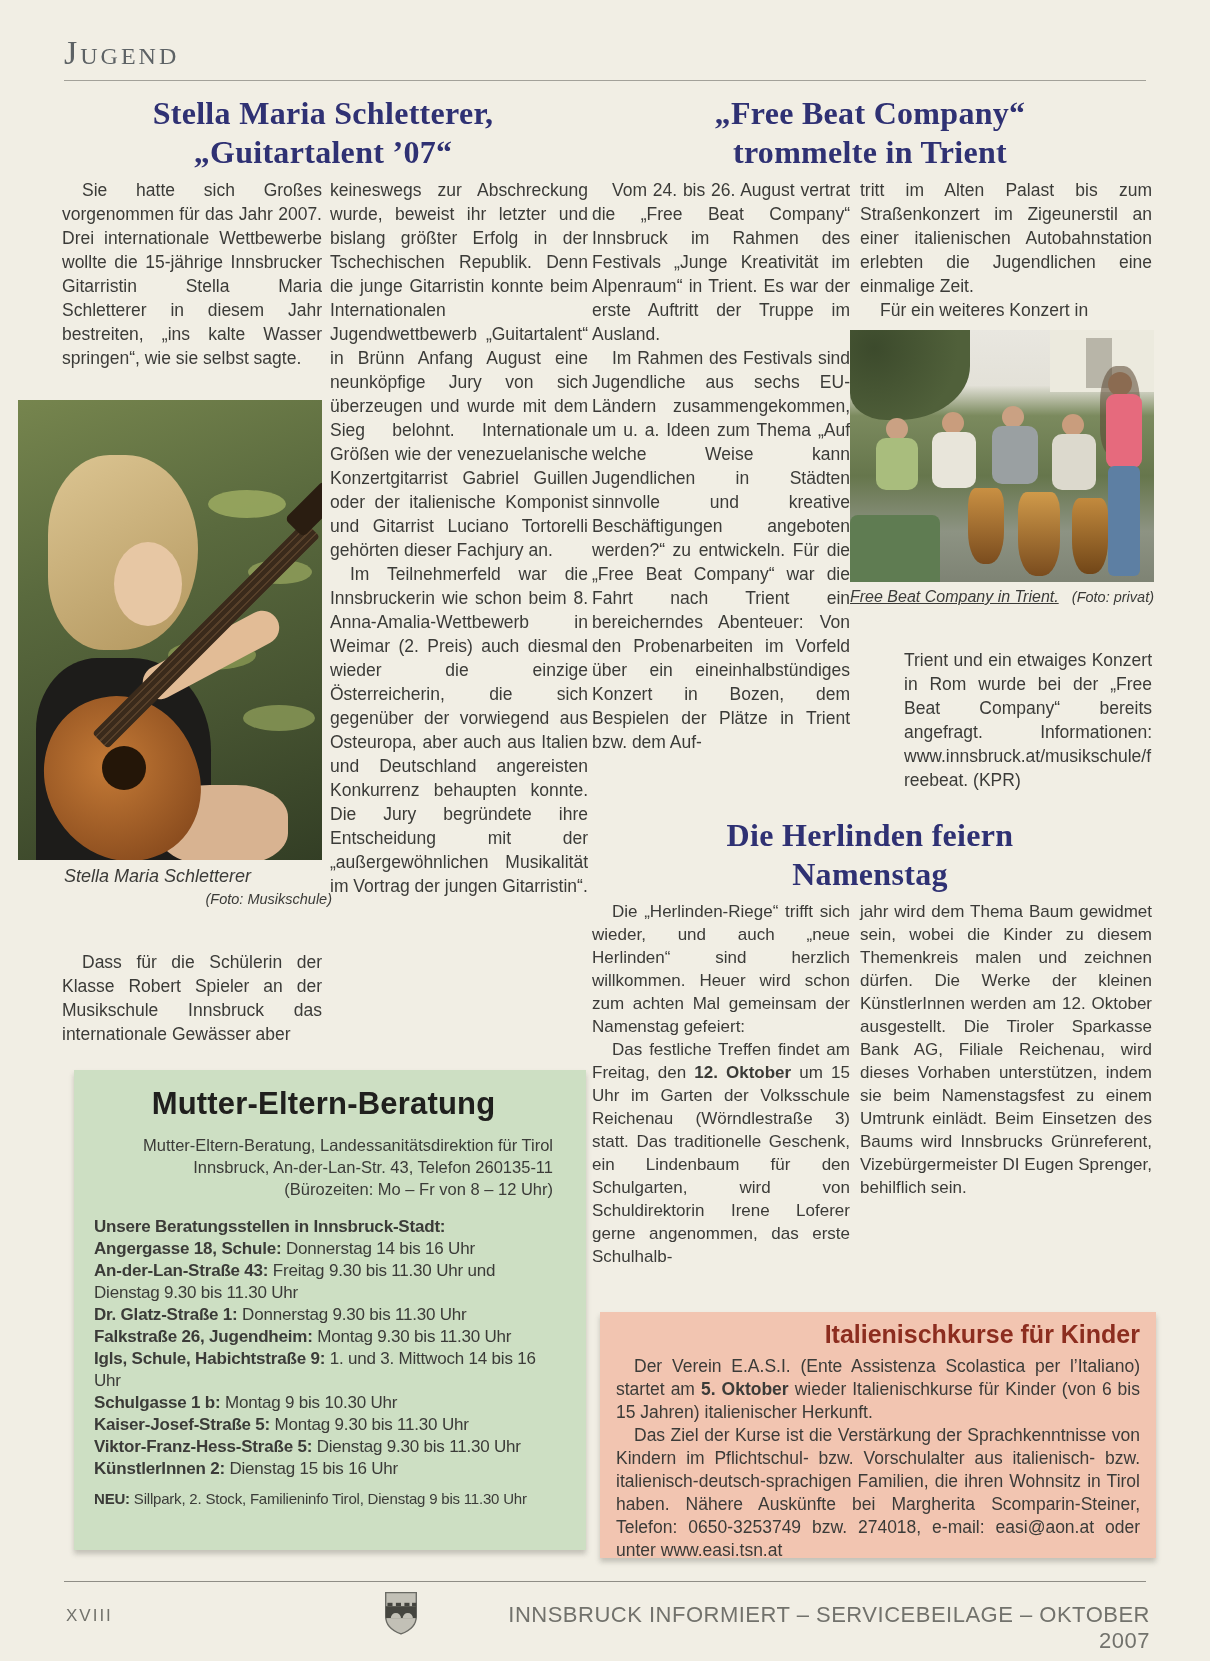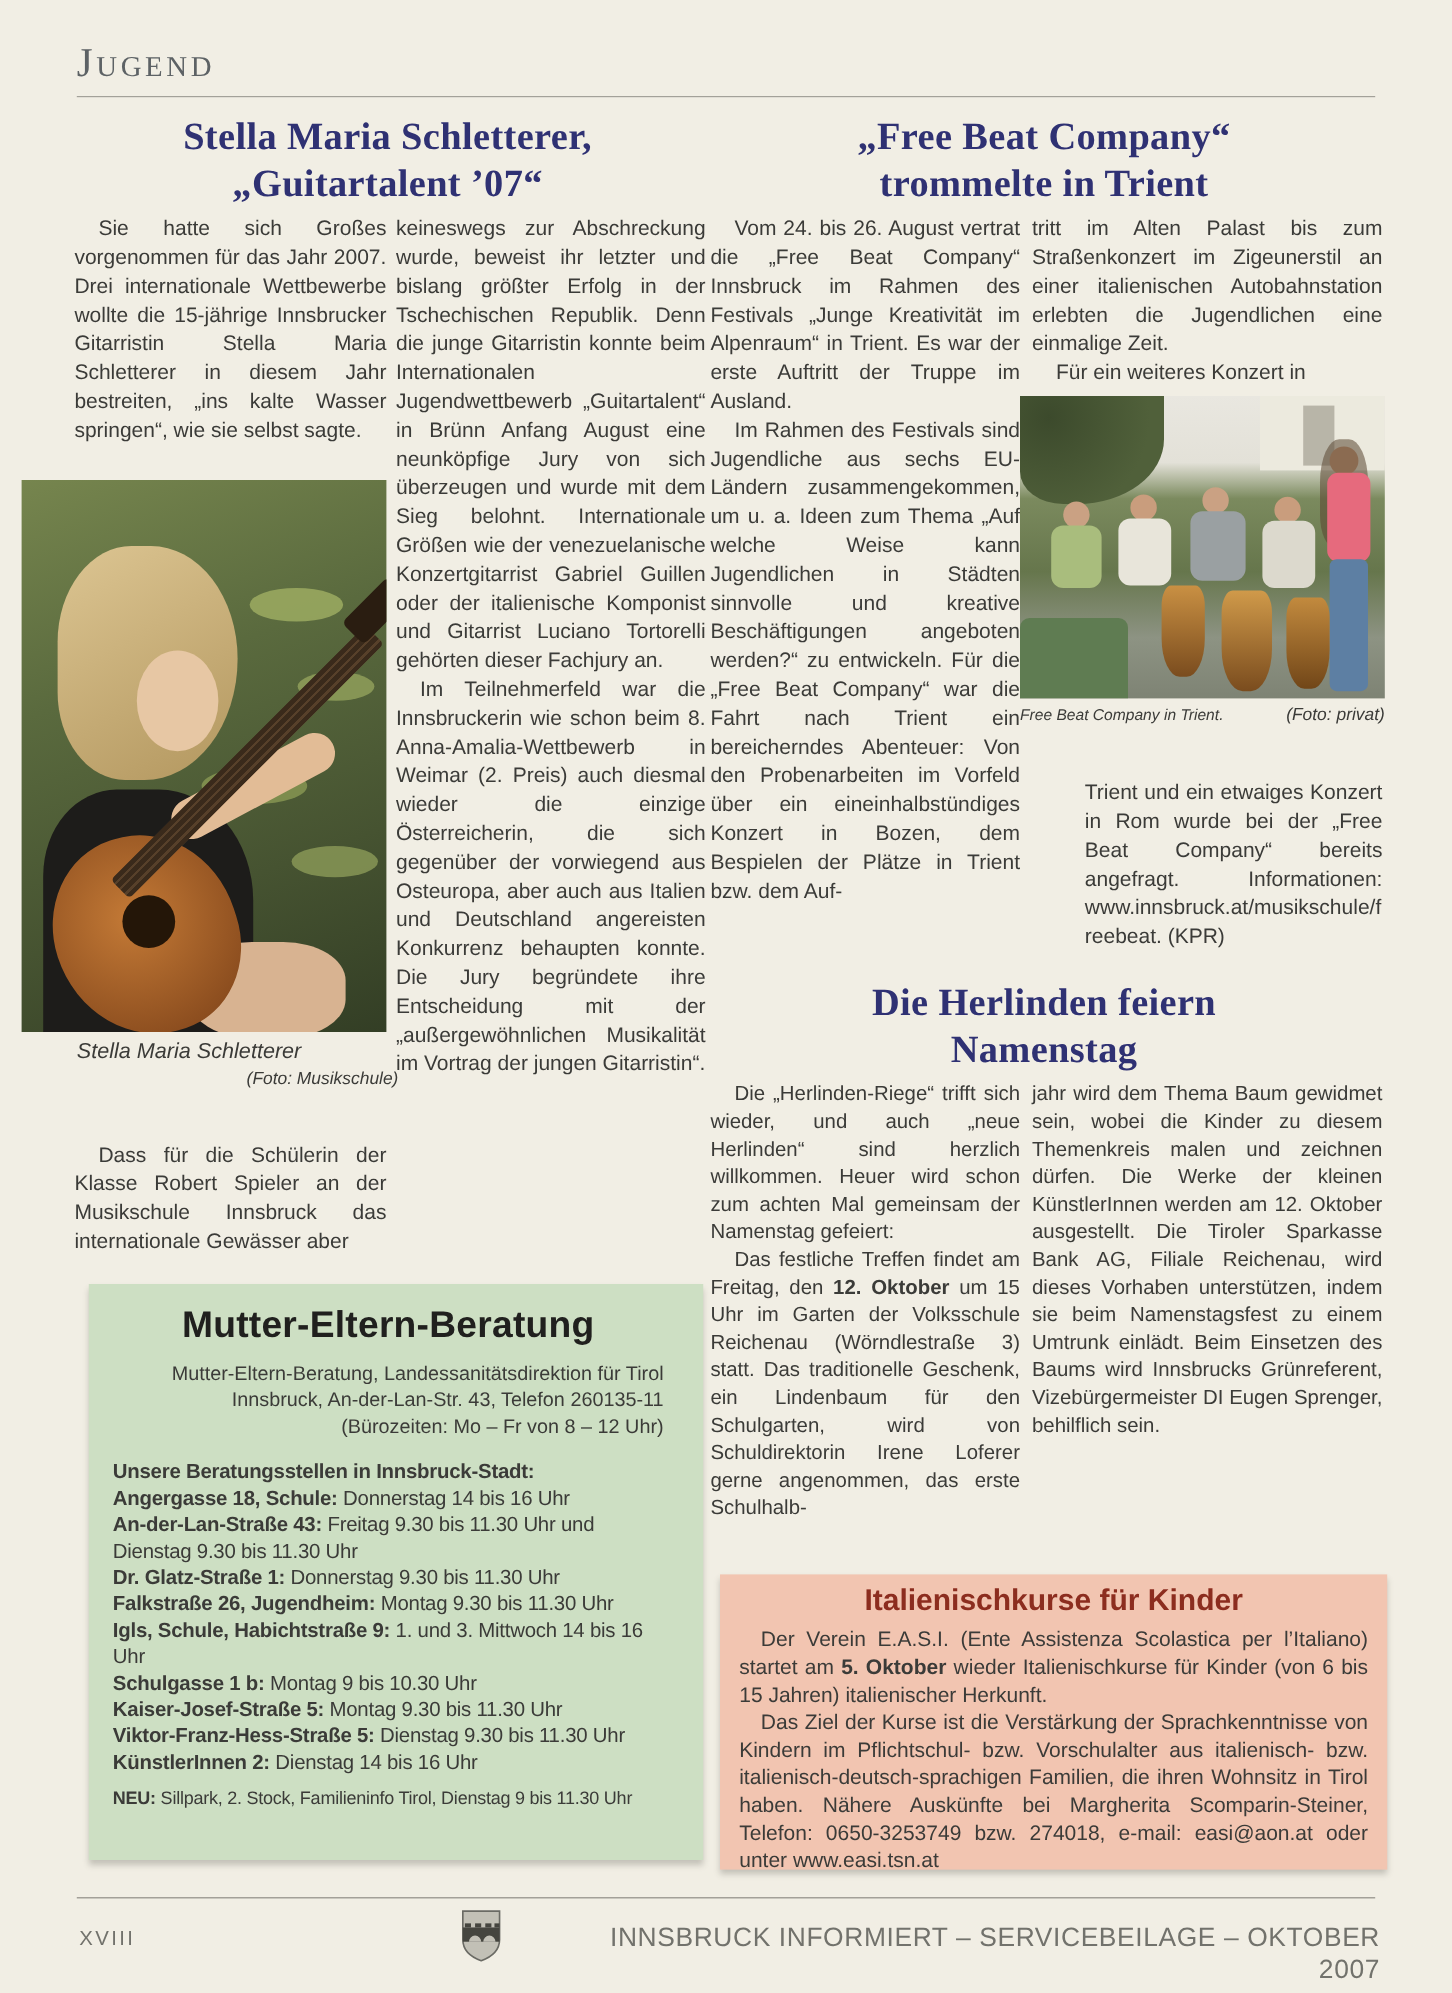--- a/index.html
+++ b/index.html
@@ -48,21 +48,21 @@
     color:#20201e;letter-spacing:.2px;margin-top:2px;}
   .gb-intro{text-align:right;font-size:16.5px;line-height:22px;margin-top:12px;}
   .gb-list{margin-top:16px;font-size:17px;line-height:22px;letter-spacing:-.2px;}
   .gb-item{margin:0;}
   .gb-neu{margin-top:9px;font-size:15px;line-height:19px;letter-spacing:-.2px;}
 
   
   #pink-box{position:absolute;left:600px;top:1312px;width:556px;height:246px;
     background:#f2c5b1;box-shadow:0 4px 5px rgba(60,60,50,.25);
     box-sizing:border-box;padding:8px 16px 0 16px;}
-  .pb-title{text-align:center;font-weight:bold;font-size:25px;color:#8c2d1f;}
+  .pb-title{text-align:right;font-weight:bold;font-size:25px;color:#8c2d1f;}
   .pb-body{margin-top:6px;font-size:17.5px;line-height:23px;text-align:justify;}
   .pb-body p{margin:0;}
   .pb-body p.ind{text-indent:18px;}
 
   
   #footer-rule{left:64px;top:1581px;width:1082px;background:#8f8d86;}
   #footer-page-number{position:absolute;left:66px;top:1606px;
     font-size:17px;letter-spacing:2px;color:#72726c;}
   #footer-crest{position:absolute;left:384px;top:1590px;width:34px;height:46px;}
   #footer-text{position:absolute;left:500px;top:1602px;width:650px;
@@ -147,21 +147,21 @@
     <div style="left:258px;top:42px;width:24px;height:24px;background:#c89a78;border-radius:50%;"></div>
     <div style="left:250px;top:36px;width:40px;height:90px;background:#5a4632;border-radius:40% 40% 30% 30%;opacity:.55;"></div>
     <div style="left:256px;top:64px;width:36px;height:74px;background:#e66a7d;border-radius:9px;"></div>
     <div style="left:258px;top:136px;width:32px;height:110px;background:#5d7fa3;border-radius:6px;"></div>
     <div style="left:118px;top:158px;width:36px;height:76px;background:linear-gradient(180deg,#c99043,#7a4c1e);border-radius:22% 22% 42% 42%;"></div>
     <div style="left:168px;top:162px;width:42px;height:84px;background:linear-gradient(180deg,#d09a4a,#7a4c1e);border-radius:22% 22% 42% 42%;"></div>
     <div style="left:222px;top:168px;width:36px;height:76px;background:linear-gradient(180deg,#c28a3e,#714618);border-radius:22% 22% 42% 42%;"></div>
   </div>
 
   <div class="caption-row" style="left:850px;top:588px;width:304px;display:flex;justify-content:space-between;align-items:baseline;">
-    <span class="caption-main" style="font-size:13px;">Free Beat Company in Trient.</span>
+    <span class="caption-main" style="font-size:16px;text-decoration:underline;">Free Beat Company in Trient.</span>
     <span class="caption-credit">(Foto: privat)</span>
   </div>
 
   <div class="col" style="left:904px;top:648px;width:248px;">
     <p class="bw">Trient und ein etwaiges Konzert in Rom wurde bei der „Free Beat Company“ bereits angefragt. Informationen: www.innsbruck.at/musikschule/freebeat. (KPR)</p>
   </div>
 
   <div class="headline" style="left:590px;top:816px;width:560px;">
     <div>Die Herlinden feiern</div>
     <div>Namenstag</div>
@@ -186,21 +186,21 @@
     <div class="gb-list">
       <div class="gb-item b">Unsere Beratungsstellen in Innsbruck-Stadt:</div>
       <div class="gb-item"><span class="b">Angergasse 18, Schule:</span><span> Donnerstag 14 bis 16 Uhr</span></div>
       <div class="gb-item"><span class="b">An-der-Lan-Straße 43:</span><span> Freitag 9.30 bis 11.30 Uhr und Dienstag 9.30 bis 11.30 Uhr</span></div>
       <div class="gb-item"><span class="b">Dr. Glatz-Straße 1:</span><span> Donnerstag 9.30 bis 11.30 Uhr</span></div>
       <div class="gb-item"><span class="b">Falkstraße 26, Jugendheim:</span><span> Montag 9.30 bis 11.30 Uhr</span></div>
       <div class="gb-item"><span class="b">Igls, Schule, Habichtstraße 9:</span><span> 1. und 3. Mittwoch 14 bis 16 Uhr</span></div>
       <div class="gb-item"><span class="b">Schulgasse 1 b:</span><span> Montag 9 bis 10.30 Uhr</span></div>
       <div class="gb-item"><span class="b">Kaiser-Josef-Straße 5:</span><span> Montag 9.30 bis 11.30 Uhr</span></div>
       <div class="gb-item"><span class="b">Viktor-Franz-Hess-Straße 5:</span><span> Dienstag 9.30 bis 11.30 Uhr</span></div>
-      <div class="gb-item"><span class="b">KünstlerInnen 2:</span><span> Dienstag 14 bis 16 Uhr</span></div>
+      <div class="gb-item"><span class="b">KünstlerInnen 2:</span><span> Dienstag 15 bis 16 Uhr</span></div>
     </div>
     <div class="gb-neu"><span class="b">NEU:</span><span> Sillpark, 2. Stock, Familieninfo Tirol, Dienstag 9 bis 11.30 Uhr</span></div>
   </div>
 
   <div id="pink-box">
     <div class="pb-title">Italienischkurse für Kinder</div>
     <div class="pb-body">
       <p class="ind"><span>Der Verein E.A.S.I. (Ente Assistenza Scolastica per l’Italiano) startet am </span><span class="b">5. Oktober</span><span> wieder Italienischkurse für Kinder (von 6 bis 15 Jahren) italienischer Herkunft.</span></p>
       <p class="ind">Das Ziel der Kurse ist die Verstärkung der Sprachkenntnisse von Kindern im Pflichtschul- bzw. Vorschulalter aus italienisch- bzw. italienisch-deutsch-sprachigen Familien, die ihren Wohnsitz in Tirol haben. Nähere Auskünfte bei Margherita Scomparin-Steiner, Telefon: 0650-3253749 bzw. 274018, e-mail: easi@aon.at oder unter www.easi.tsn.at</p>
     </div>

